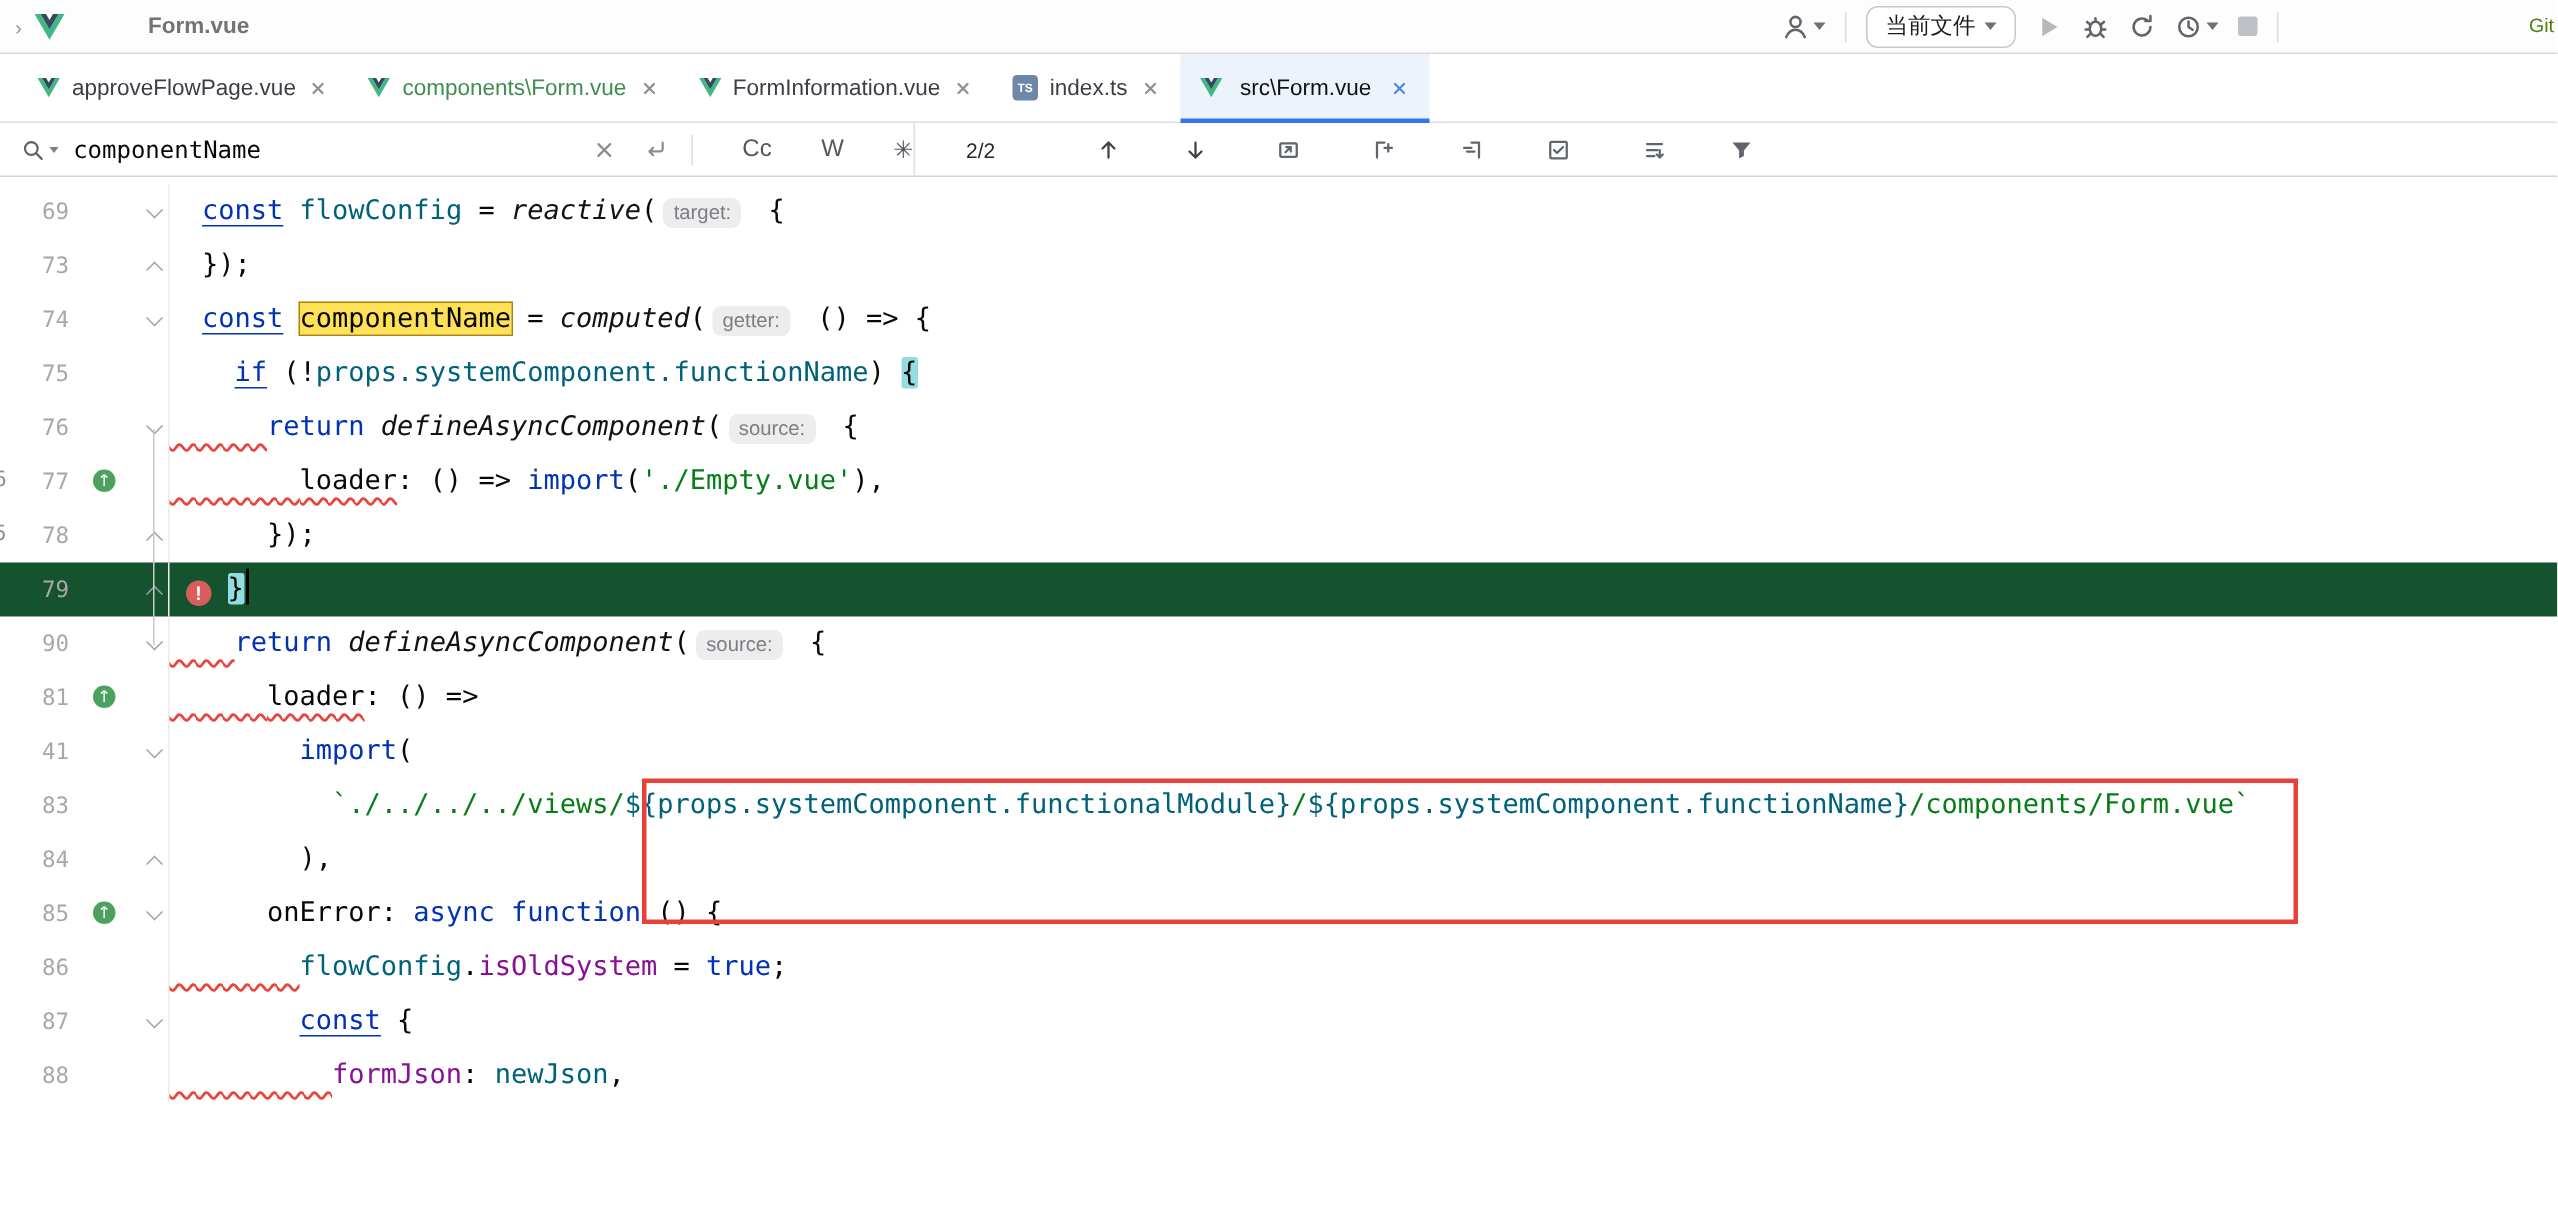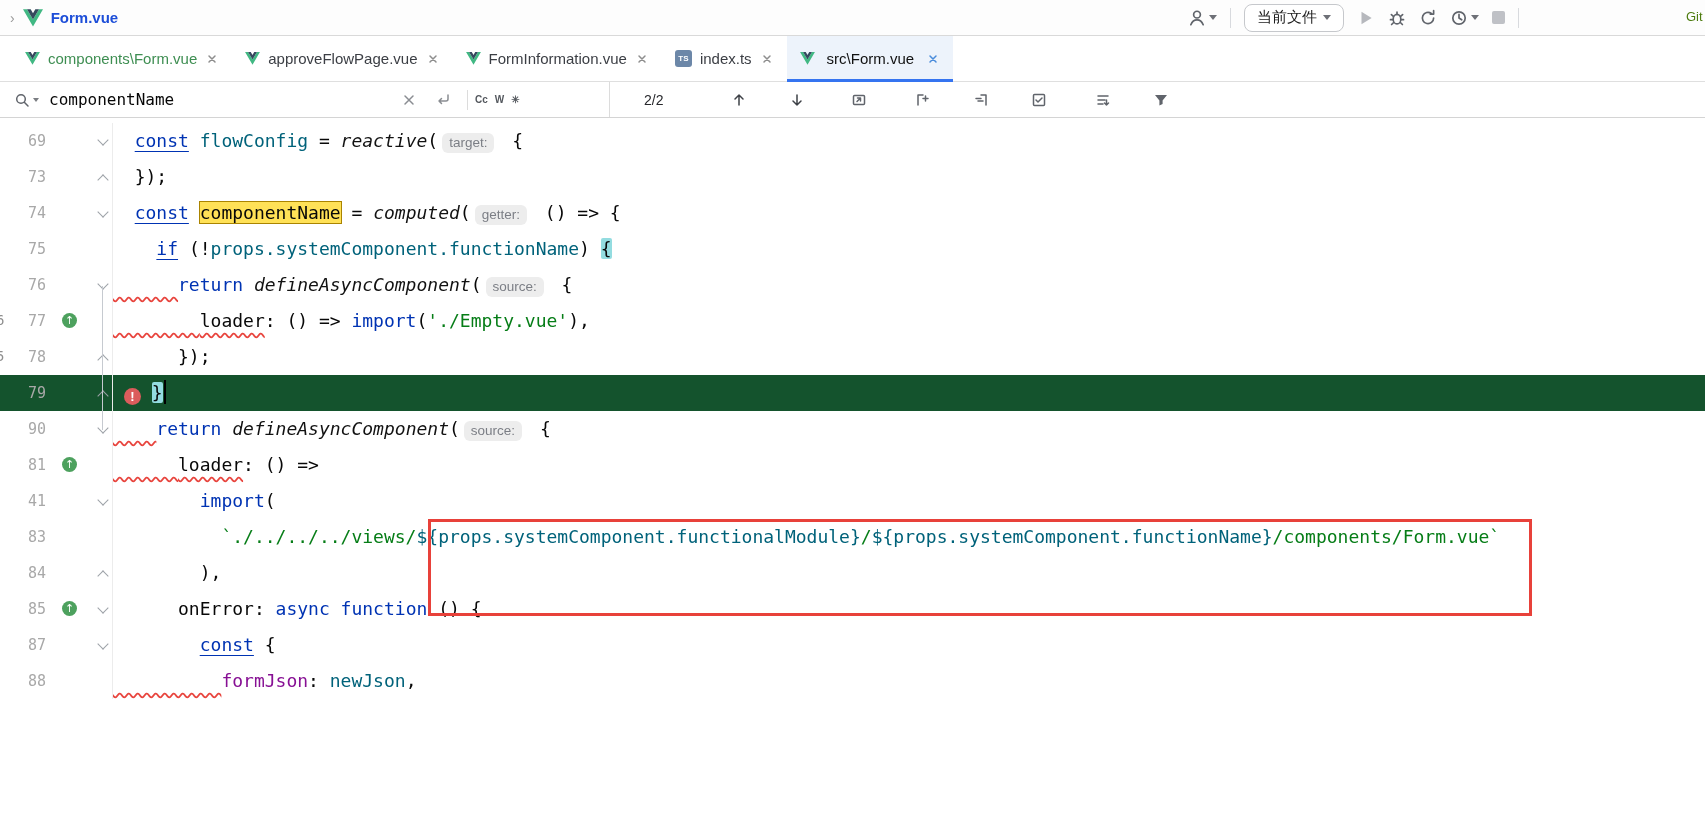--- a/index.html
+++ b/index.html
@@ -5,21 +5,21 @@
   * { margin:0; padding:0; box-sizing:border-box; }
   html,body { width:1705px; height:820px; overflow:hidden; background:#fff;
               font-family:"Liberation Sans", sans-serif; }
   .app { position:relative; width:1705px; height:820px; background:#fff; }
 
   
   .titlebar { position:relative; height:36px; display:flex; align-items:center;
               padding:0 10px; border-bottom:1px solid #D9D9D9; background:#FDFDFD; }
   .tb-left { display:flex; align-items:center; gap:8px; }
   .crumb-chev { color:#9A9A9A; font-size:14px; }
-  .title-text { font-size:15px; font-weight:700; color:#1d4ed8; }
+  .title-text { font-size:15px; font-weight:700; color:#737373;margin-left:48px; }
   .tb-right { margin-left:auto; display:flex; align-items:center; gap:13px; padding-right:176px; }
   .vsep-t { width:1px; height:20px; background:#D8DADE; }
   .tbtn { display:flex; align-items:center; gap:6px; height:28px; padding:0 12px;
           border:1px solid #C6C8CC; border-radius:8px; font-size:15px; color:#1B1B1B; background:#fff; }
   .chev-dn { width:0; height:0; border-left:4px solid transparent; border-right:4px solid transparent;
              border-top:5px solid #6E7077; display:inline-block; }
   .icon20 { width:20px; height:20px; display:inline-block; }
   .stop-sq { width:13px; height:13px; background:#BFC1C6; border-radius:2px; display:inline-block; }
   .git-label { position:absolute; left:1686px; top:9px; font-size:13px; color:#4d7c0f; white-space:nowrap; }
 
@@ -36,21 +36,21 @@
   .ts-icon { width:17px; height:17px; background:#6C87A8; color:#fff; border-radius:3px;
              font-size:8px; font-weight:700; display:inline-flex; align-items:center; justify-content:center; }
 
   
   .searchbar { height:36px; display:flex; align-items:center; border-bottom:1px solid #D4D4D4; background:#fff; }
   .sfield { width:610px; height:100%; display:flex; align-items:center; padding-left:14px;
             border-right:1px solid #DCDCDC; }
   .mini-chev { width:0; height:0; border-left:3.5px solid transparent; border-right:3.5px solid transparent;
                border-top:4px solid #7A7D82; margin-left:3px; }
   .query { width:352px; margin-left:10px; font-family:"DejaVu Sans Mono", monospace; font-size:16px; color:#060606; }
-  .sopt { font-size:10px; color:#54585E; margin-left:7px;font-weight:bold; }
+  .sopt { font-size:16px; color:#54585E; margin-left:33px; }
   .vsep-s { width:1px; height:20px; background:#DCDCDC; margin-left:16px; }
   .sicon { width:16px; height:16px; }
   .sright { display:flex; align-items:center;gap:24px; }
   .count { font-size:14px; color:#27282C; margin-left:34px; }
   .ml44 { margin-left:44px; } .ml18 { margin-left:18px; } .ml22 { margin-left:22px; } .ml24 { margin-left:24px; }
 
   
   .editor { position:relative; height:702px; background:#fff; overflow:hidden; }
   #rows { padding-top:5px; }
   .row { display:flex; height:36px; position:relative; }
@@ -142,36 +142,36 @@
         </svg>
         <span class="chev-dn"></span>
       </span>
       <span class="stop-sq"></span>
       <span class="vsep-t"></span>
     </div>
     <span class="git-label">Git</span>
   </header>
 
   <div class="tabbar">
+    <div class="tab">
+      <svg width="15" height="13" viewBox="0 0 24 21">
+          <path fill="#41B883" d="M0 0h4.8L12 12.3 19.2 0H24L12 20.7z"></path>
+          <path fill="#35495E" d="M4.8 0h4.4L12 4.8 14.8 0h4.4L12 12.3z"></path>
+        </svg>
+      <span class="label">approveFlowPage.vue</span>
+      <svg class="tab-close st" viewBox="0 0 14 14">
+          <path d="M4 4l6 6M10 4l-6 6" stroke="#8E8E8E"></path>
+        </svg>
+    </div>
     <div class="tab vcs-added">
       <svg width="15" height="13" viewBox="0 0 24 21">
           <path fill="#41B883" d="M0 0h4.8L12 12.3 19.2 0H24L12 20.7z"></path>
           <path fill="#35495E" d="M4.8 0h4.4L12 4.8 14.8 0h4.4L12 12.3z"></path>
         </svg>
       <span class="label">components\Form.vue</span>
-      <svg class="tab-close st" viewBox="0 0 14 14">
-          <path d="M4 4l6 6M10 4l-6 6" stroke="#8E8E8E"></path>
-        </svg>
-    </div>
-    <div class="tab">
-      <svg width="15" height="13" viewBox="0 0 24 21">
-          <path fill="#41B883" d="M0 0h4.8L12 12.3 19.2 0H24L12 20.7z"></path>
-          <path fill="#35495E" d="M4.8 0h4.4L12 4.8 14.8 0h4.4L12 12.3z"></path>
-        </svg>
-      <span class="label">approveFlowPage.vue</span>
       <svg class="tab-close st" viewBox="0 0 14 14">
           <path d="M4 4l6 6M10 4l-6 6" stroke="#8E8E8E"></path>
         </svg>
     </div>
     <div class="tab">
       <svg width="15" height="13" viewBox="0 0 24 21">
           <path fill="#41B883" d="M0 0h4.8L12 12.3 19.2 0H24L12 20.7z"></path>
           <path fill="#35495E" d="M4.8 0h4.4L12 4.8 14.8 0h4.4L12 12.3z"></path>
         </svg>
       <span class="label">FormInformation.vue</span>
@@ -342,20 +342,26 @@
         <div class="row">
           <div class="gutter">
             <span class="lnum">85</span>
             <span class="gicon">↑</span>
             <span class="fold down"></span>
           </div>
           <div class="code"><span class="p">      </span><span class="p">onError</span><span class="p">: </span><span class="k">async</span><span class="p"> </span><span class="k">function</span><span class="p"> () {</span></div>
         </div>
         <div class="row">
           <div class="gutter">
+            <span class="lnum">86</span>
+          </div>
+          <div class="code"><span class="ws">&nbsp;&nbsp;&nbsp;&nbsp;&nbsp;&nbsp;&nbsp;&nbsp;</span><span class="v">flowConfig</span><span class="p">.</span><span class="pr">isOldSystem</span><span class="p"> = </span><span class="k">true</span><span class="p">;</span></div>
+        </div>
+        <div class="row">
+          <div class="gutter">
             <span class="lnum">87</span>
             <span class="fold down"></span>
           </div>
           <div class="code"><span class="p">        </span><span class="ku">const</span><span class="p"> {</span></div>
         </div>
         <div class="row">
           <div class="gutter">
             <span class="lnum">88</span>
           </div>
           <div class="code"><span class="ws">&nbsp;&nbsp;&nbsp;&nbsp;&nbsp;&nbsp;&nbsp;&nbsp;&nbsp;&nbsp;</span><span class="pr">formJson</span><span class="p">: </span><span class="v">newJson</span><span class="p">,</span></div>

